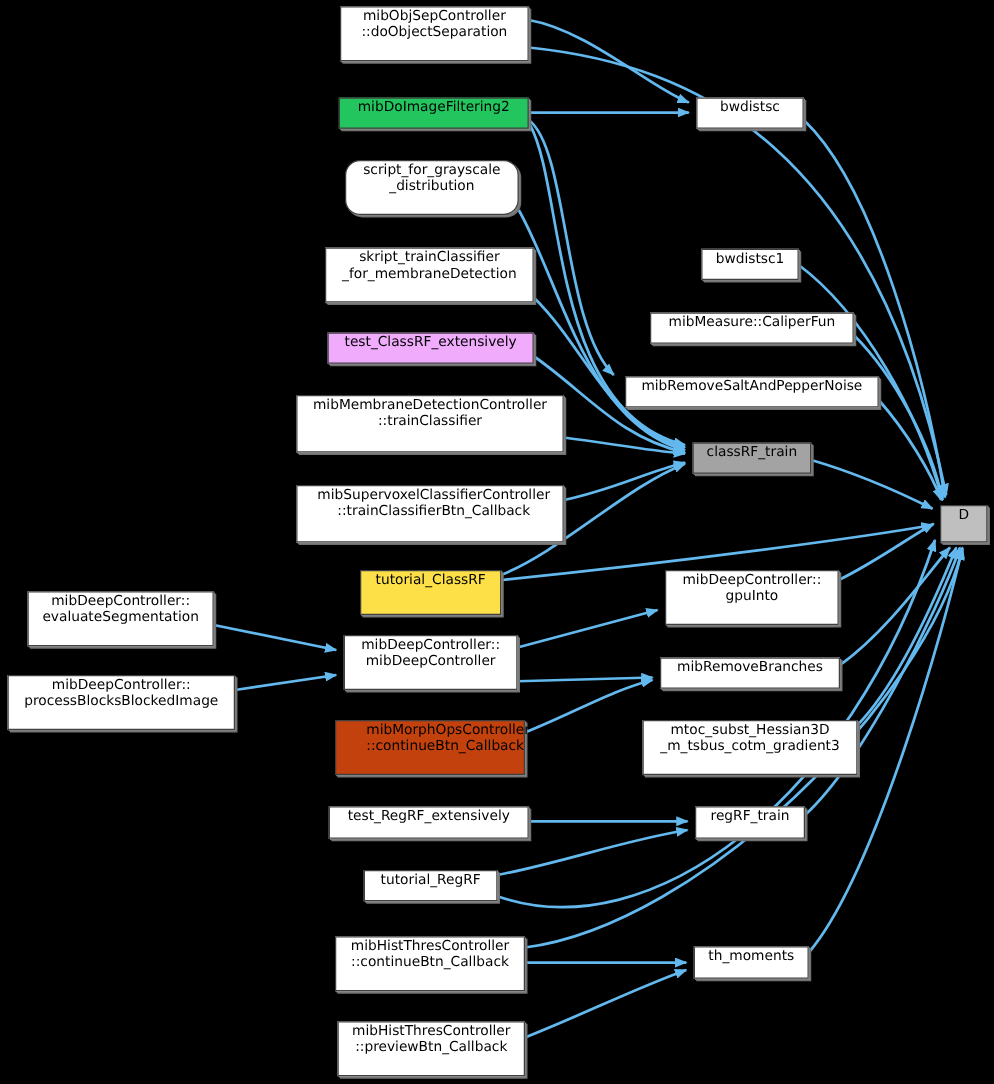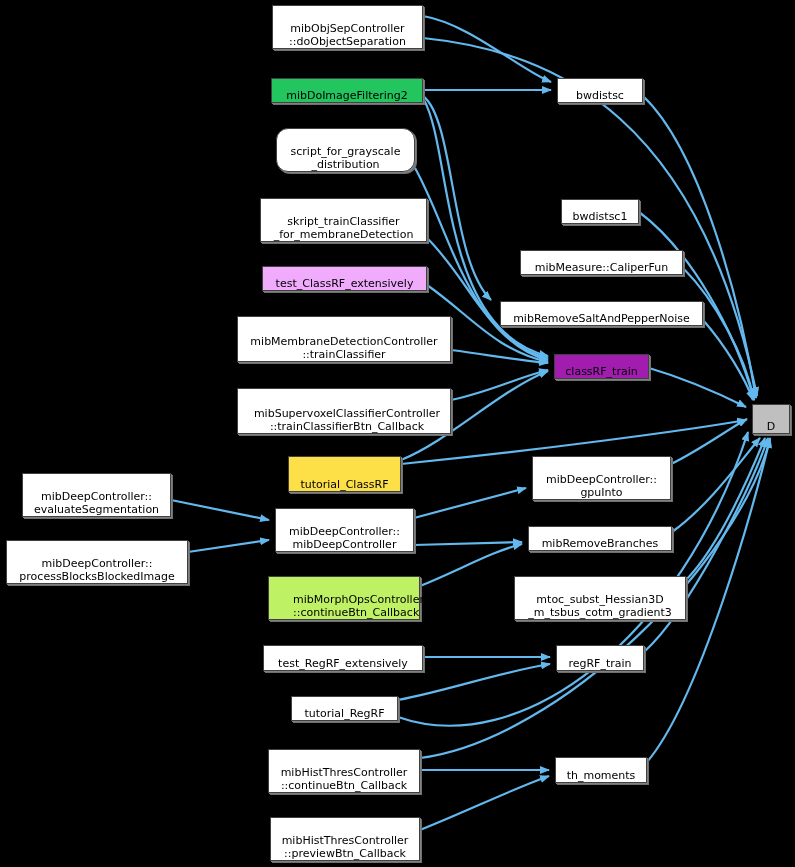--- a/index.html
+++ b/index.html
@@ -3,21 +3,21 @@
 <meta charset="utf-8">
 <style>
   html,body{margin:0;padding:0;background:#000;}
   body{width:795px;height:867px;overflow:hidden;font-family:"DejaVu Sans",sans-serif;}
   #stage{position:relative;width:795px;height:867px;background:#000;}
   svg.edges{position:absolute;left:0;top:0;width:795px;height:867px;}
   .node{
     position:absolute;box-sizing:border-box;
     background:#fff;border:1px solid #404040;
     box-shadow:1px 1px 0 0 #808080, 2px 2px 0 0 #707070;
-    display:flex;align-items:flex-end;justify-content:center;
+    display:flex;align-items:flex-start;justify-content:center;
     text-align:center;color:#000;
     font-family:"DejaVu Sans",sans-serif;font-size:11px;line-height:13px;
     white-space:pre-line;letter-spacing:0px;
   }
   .node.gray{background:#bfbfbf;}
   .node span{display:block;width:100%;padding:0 3px;}
 </style>
 </head>
 <body>
 
@@ -77,33 +77,33 @@
 ::trainClassifier</span></div>
       <div class="node" style="left: 237px; top: 388px; width: 214px; height: 46px; background: rgb(255, 255, 255); padding-left: 6px;"><span>mibSupervoxelClassifierController
 ::trainClassifierBtn_Callback</span></div>
       <div class="node" style="left: 288px; top: 456px; width: 113px; height: 36px; background: #fde047;"><span>tutorial_ClassRF</span></div>
       <div class="node" style="left: 22px; top: 473px; width: 149px; height: 44px; background: rgb(255, 255, 255);"><span>mibDeepController::
 evaluateSegmentation</span></div>
       <div class="node" style="left: 6px; top: 540px; width: 182px; height: 44px; background: rgb(255, 255, 255);"><span>mibDeepController::
 processBlocksBlockedImage</span></div>
       <div class="node" style="left: 275px; top: 508px; width: 139px; height: 44px; background: rgb(255, 255, 255);"><span>mibDeepController::
 mibDeepController</span></div>
-      <div class="node" style="left: 268px; top: 576px; width: 152px; height: 44px; background: #bef264; padding-left: 24px;"><span>mibMorphOpsController
+      <div class="node" style="left: 268px; top: 576px; width: 152px; height: 44px; background: #c2410c; padding-left: 24px;"><span>mibMorphOpsController
 ::continueBtn_Callback</span></div>
       <div class="node" style="left: 263px; top: 645px; width: 160px; height: 26px; background: rgb(255, 255, 255);"><span>test_RegRF_extensively</span></div>
       <div class="node" style="left: 291px; top: 696px; width: 107px; height: 25px; background: rgb(255, 255, 255);"><span>tutorial_RegRF</span></div>
       <div class="node" style="left: 268px; top: 749px; width: 152px; height: 44px; background: rgb(255, 255, 255);"><span>mibHistThresController
 ::continueBtn_Callback</span></div>
       <div class="node" style="left: 270px; top: 817px; width: 150px; height: 44px; background: rgb(255, 255, 255);"><span>mibHistThresController
 ::previewBtn_Callback</span></div>
       <div class="node" style="left: 557px; top: 78px; width: 86px; height: 25px; background: rgb(255, 255, 255);"><span>bwdistsc</span></div>
       <div class="node" style="left: 561px; top: 199px; width: 78px; height: 25px; background: rgb(255, 255, 255);"><span>bwdistsc1</span></div>
       <div class="node" style="left: 520px; top: 250px; width: 163px; height: 25px; background: rgb(255, 255, 255);"><span>mibMeasure::CaliperFun</span></div>
       <div class="node" style="left: 500px; top: 301px; width: 203px; height: 25px; background: rgb(255, 255, 255);"><span>mibRemoveSaltAndPepperNoise</span></div>
-      <div class="node" style="left: 554px; top: 354px; width: 95px; height: 25px; background: #a21caf;"><span>classRF_train</span></div>
+      <div class="node" style="left: 554px; top: 354px; width: 95px; height: 25px; background: #a3a3a3;"><span>classRF_train</span></div>
       <div class="node" style="left: 532px; top: 456px; width: 139px; height: 44px; background: rgb(255, 255, 255);"><span>mibDeepController::
 gpuInto</span></div>
       <div class="node" style="left: 528px; top: 526px; width: 144px; height: 25px; background: rgb(255, 255, 255);"><span>mibRemoveBranches</span></div>
       <div class="node" style="left: 514px; top: 576px; width: 172px; height: 44px; background: rgb(255, 255, 255);"><span>mtoc_subst_Hessian3D
 _m_tsbus_cotm_gradient3</span></div>
       <div class="node" style="left: 556px; top: 645px; width: 88px; height: 26px; background: rgb(255, 255, 255);"><span>regRF_train</span></div>
       <div class="node" style="left: 555px; top: 757px; width: 92px; height: 26px; background: rgb(255, 255, 255);"><span>th_moments</span></div>
       <div class="node gray" style="left: 752px; top: 404px; width: 38px; height: 30px; background: rgb(191, 191, 191);"><span>D</span></div>
     </div>
 </div>

